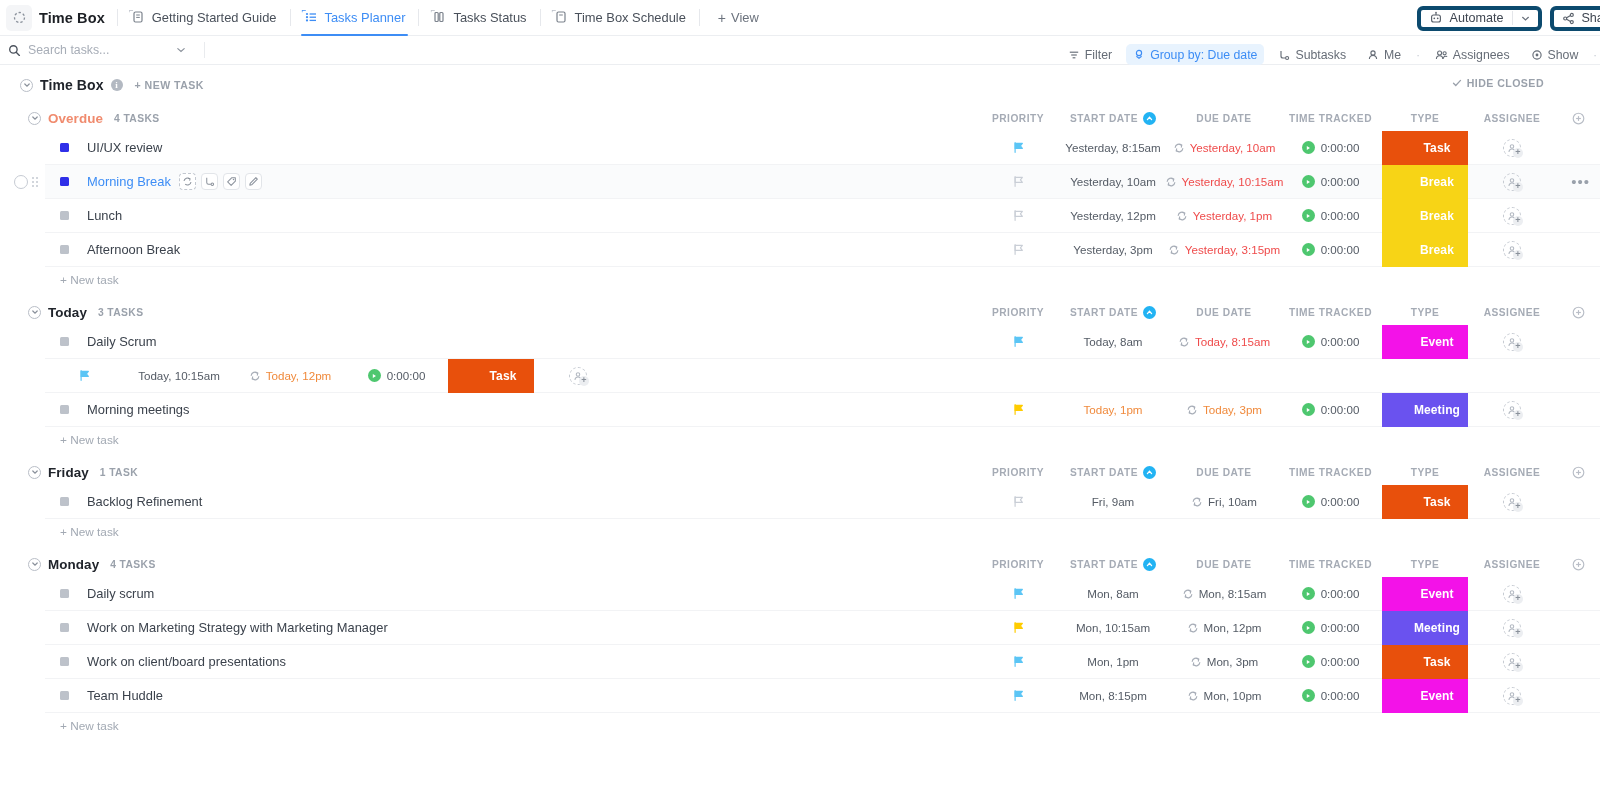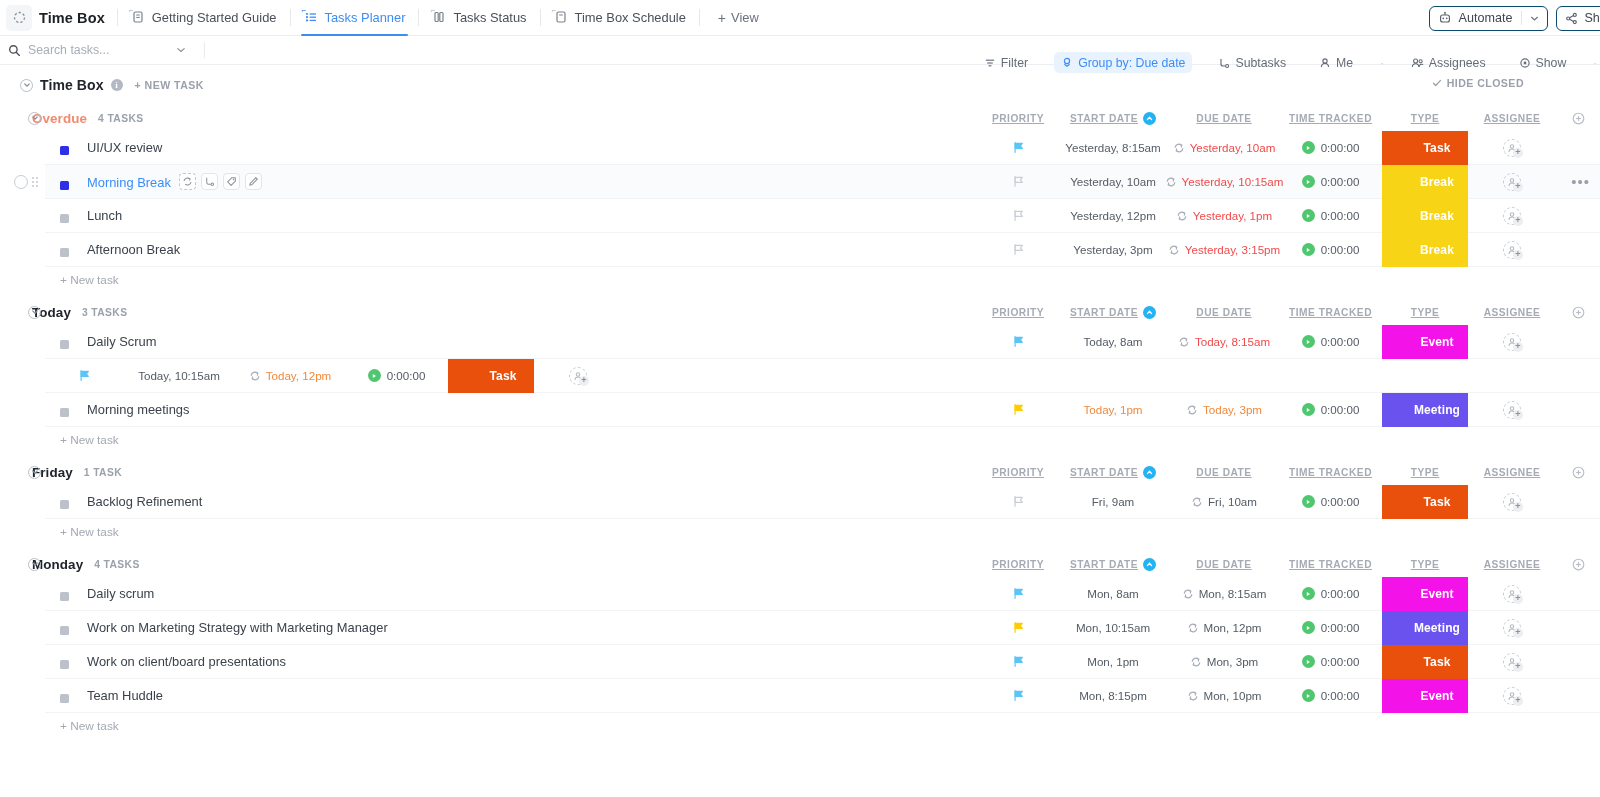--- a/index.html
+++ b/index.html
@@ -51,42 +51,42 @@
     padding: 0 10px; font-size: 12.9px; color: #6b727d; cursor: pointer;
     margin-left: 6px;
   }
   .topbar-right {
     position: absolute; right: 0; top: 0; height: 36px;
     display: flex; align-items: center; gap: 8px; padding-right: 0;
   }
   .btn-outline {
     display: flex; align-items: center; gap: 6px;
     height: 25px; padding: 0 7px 0 8px;
-    border: 1px solid #0c4a6e; border-radius: 6px;
+    border: 4px solid #0c4a6e; border-radius: 6px;
     font-size: 12.6px; color: #3f4651; background: #fff; cursor: pointer;
     white-space: nowrap;
   }
   .btn-outline .sep { width: 1px; height: 14px; background: #e4e6ea; margin: 0 1px 0 3px; }
 
   
   .toolbar {
     height: 29px; display: flex; align-items: center;
     border-bottom: 1px solid #eceef1; padding-left: 8px;
     position: relative;
   }
   .search-wrap { display: flex; align-items: center; gap: 7px; width: 188px; }
   .search-input {
     border: none; outline: none; font-size: 12.3px; color: #3f4651;
     font-family: "Liberation Sans", sans-serif; width: 140px; background: transparent;
   }
   .search-input::placeholder { color: #a7adb7; }
   .tb-divider { width: 1px; height: 16px; background: #e9ebee; margin-left: 8px; }
   .toolbar-right {
-    position: absolute; right: 0; top: 12px; height: 29px;
-    display: flex; align-items: center; gap: 19px; padding-right: 2px;
+    position: absolute; right: 0; top: 4px; height: 29px;
+    display: flex; align-items: center; gap: 7px; padding-right: 2px;
   }
   .tb-item {
     display: flex; align-items: center; gap: 5px;
     height: 21px; padding: 0 7px; border-radius: 5px;
     font-size: 12.3px; color: #666d77; cursor: pointer; white-space: nowrap;
   }
   .tb-item.highlight { background: #e8f3fe; color: #3d8df5; text-align: center; }
   .tb-dot { color: #c3c8d0; font-size: 11px; padding: 0 1px; }
 
   
@@ -107,44 +107,44 @@
   .info-ico {
     width: 12px; height: 12px; border-radius: 50%; background: #b3b9c2; color: #fff;
     font-size: 9px; line-height: 12px; text-align: center; font-weight: bold;
     margin-left: 7px; font-family: "Liberation Serif", serif;
   }
   .newtask-cap {
     font-size: 10.6px; color: #9aa1ab; letter-spacing: .45px;
     margin-left: 12px; cursor: pointer; font-weight: bold;
   }
   .hide-closed {
-    position: absolute; right: 76px; top: 6px;
+    position: absolute; right: 56px; top: 6px;
     font-size: 10.6px; color: #9aa1ab; letter-spacing: .45px; font-weight: bold;
     display: flex; align-items: center; gap: 5px; cursor: pointer;
   }
 
   
   .group { margin-top: 6px; }
   .group-head {
     display: flex; align-items: center; height: 26px;
-    padding-left: 12px; position: relative;
+    padding-left: 28px; position: relative;
   }
   .group-name { font-size: 13.4px; font-weight: bold; letter-spacing: .1px; }
   .group-count {
     font-size: 10.3px; color: #9aa1ab; letter-spacing: .4px;
     margin-left: 11px; font-weight: bold;
   }
   .col-heads {
     position: absolute; right: 0; top: 0; height: 26px;
     display: flex; align-items: center;
   }
   .col-head {
     font-size: 10.2px; color: #a5abb5; letter-spacing: .5px; font-weight: bold;
     text-align: center; position: relative;
-    display: flex; align-items: center; justify-content: center; gap: 5px; text-decoration: underline;
+    display: flex; align-items: center; justify-content: center; gap: 5px;
   }
   .sort-badge {
     width: 13px; height: 13px; border-radius: 50%; background: #22b3f3;
     display: inline-flex; align-items: center; justify-content: center; flex: none;
   }
   .addcol-btn {
     width: 44px; display: flex; align-items: center; justify-content: center;
     cursor: pointer;
   }
 
@@ -156,21 +156,21 @@
   .c-type     { width: 86px; }
   .c-assignee { width: 88px; }
 
   
   .row {
     display: flex; align-items: center; height: 34px;
     margin-left: 45px; border-bottom: 1px solid #f2f3f5;
     position: relative; background: #fff;
   }
   .row.hovered { background: #fafbfc; }
-  .row-left { display: flex; align-items: flex-end; flex: 1; min-width: 0; padding-left: 15px; }
+  .row-left { display: flex; align-items: center; flex: 1; min-width: 0; padding-left: 15px; }
   .status-sq { width: 9px; height: 9px; border-radius: 1.5px; background: #bdc2ca; flex: none; }
   .status-sq.blue { background: #2f2fe8; }
   .task-name {
     font-size: 12.9px; color: #3b424c; margin-left: 18px; white-space: nowrap;
   }
   .task-name.active { color: #3d8df5; }
   .hover-icons { display: flex; align-items: center; gap: 5px; margin-left: 8px; }
   .hov-ico {
     width: 17px; height: 17px; border: 1px solid #e2e5e9; border-radius: 4px;
     display: flex; align-items: center; justify-content: center; cursor: pointer; background: #fff;

